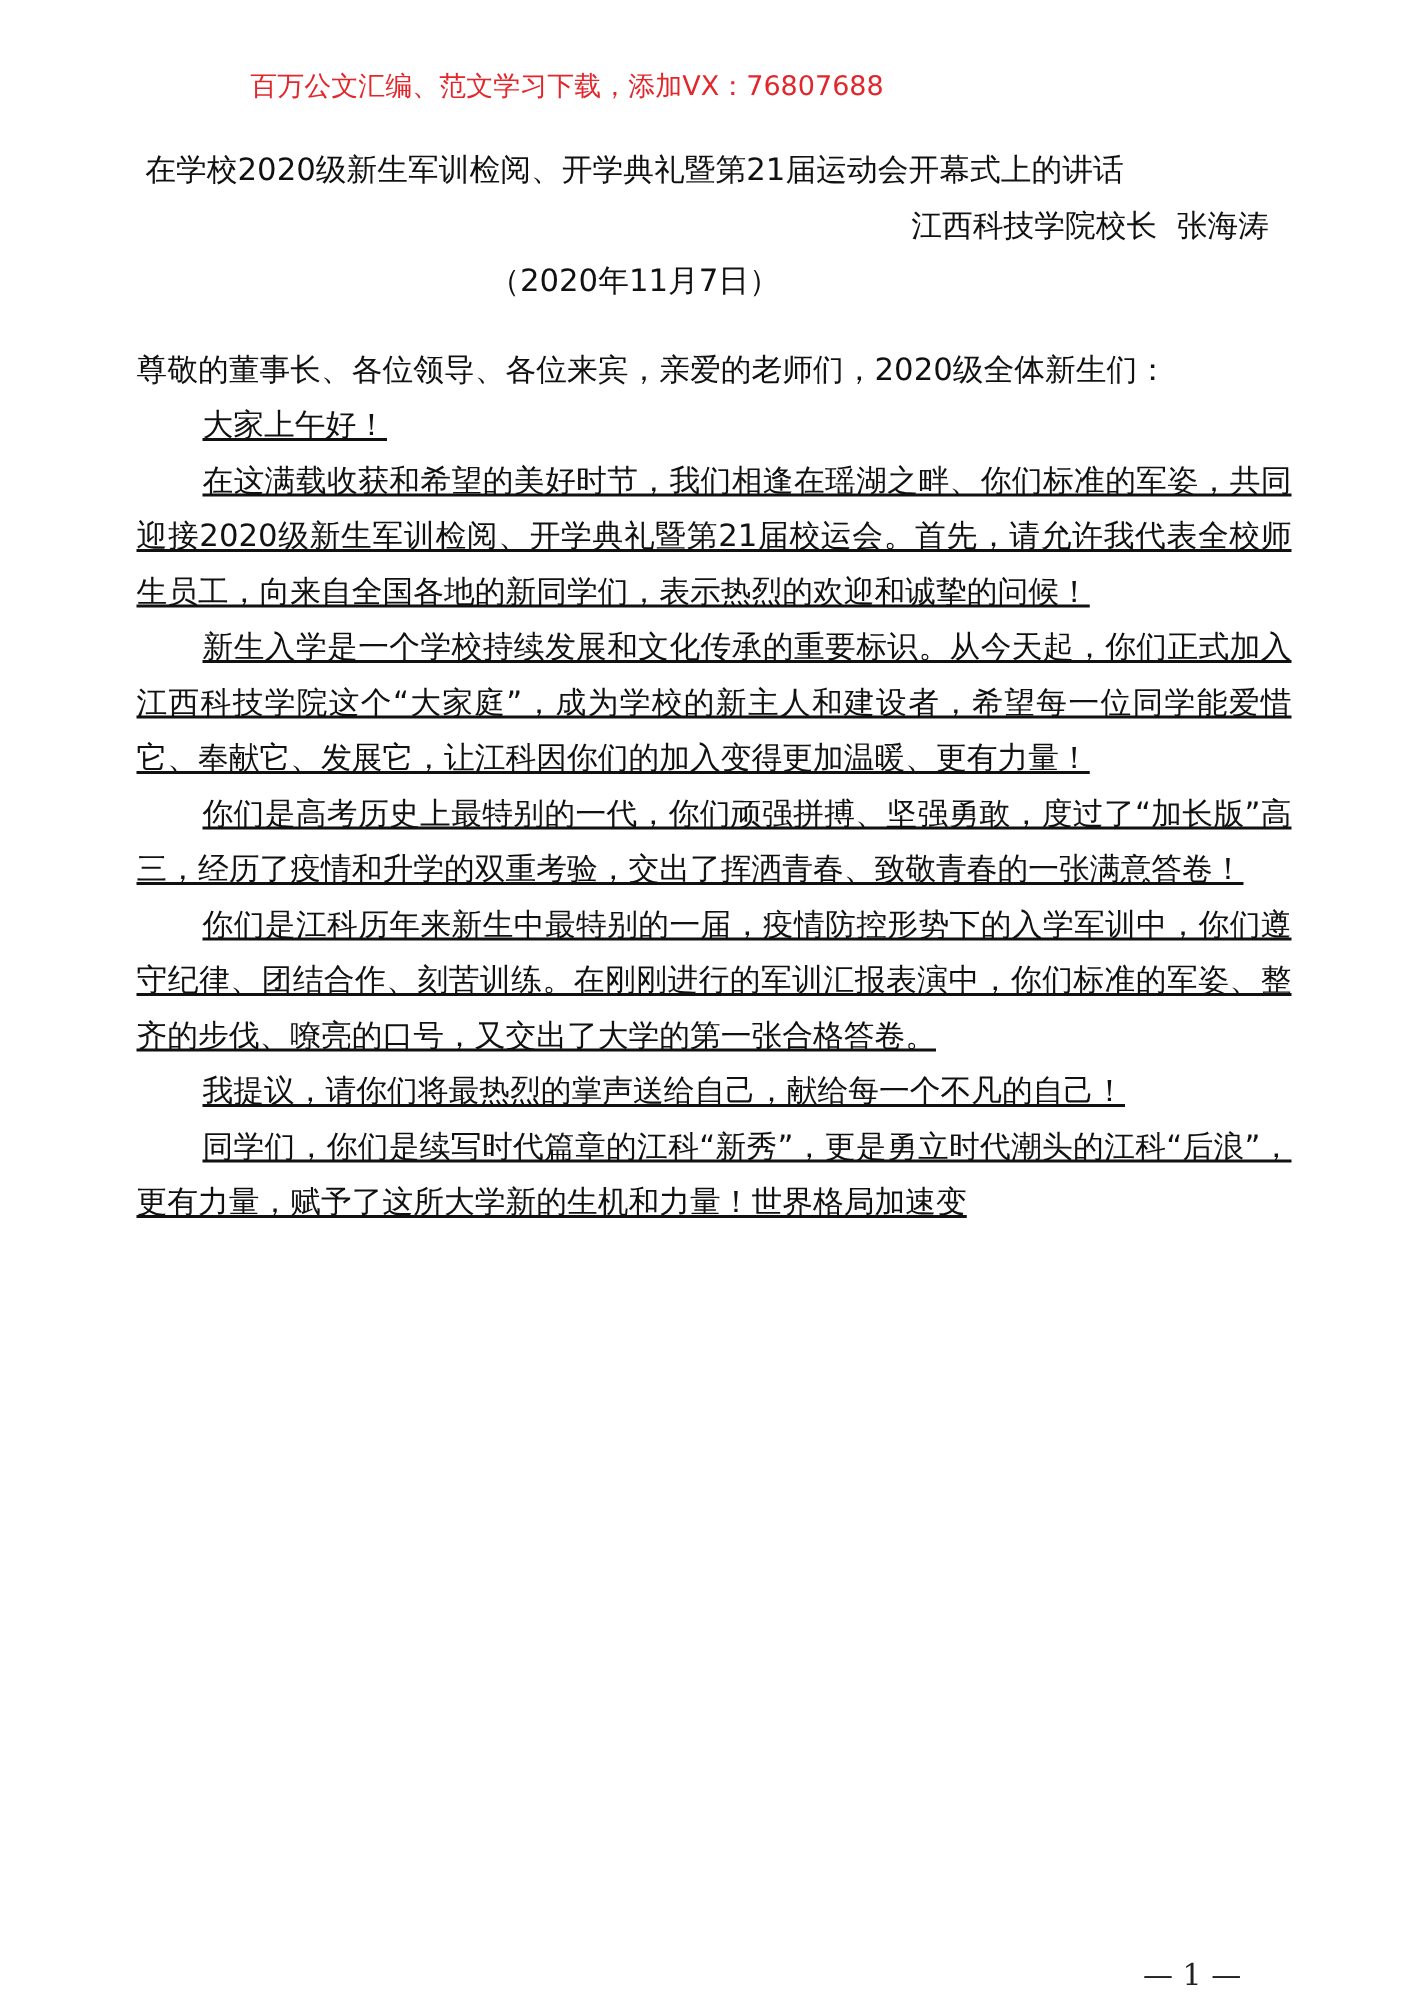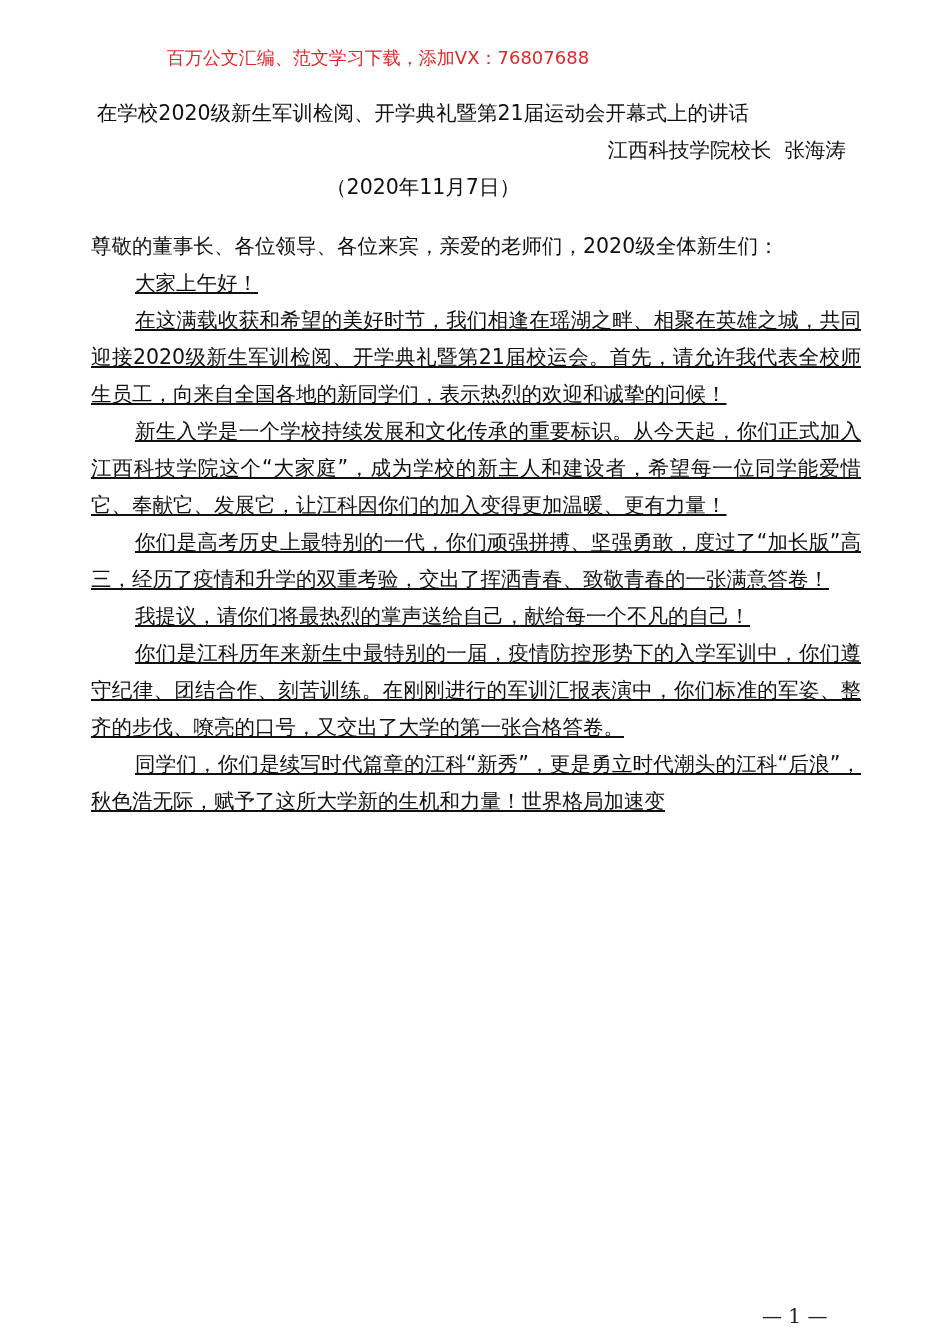--- a/index.html
+++ b/index.html
@@ -77,21 +77,21 @@
 
 <div class="title-block">
   <div class="title-line">在学校2020级新生军训检阅、开学典礼暨第21届运动会开幕式上的讲话</div>
   <div class="title-line" style="white-space: pre; text-align: right;">江西科技学院校长  张海涛</div>
   <div class="title-line">（2020年11月7日）</div>
 </div>
 
 <div class="body-text">
   <p class="para salutation">尊敬的董事长、各位领导、各位来宾，亲爱的老师们，2020级全体新生们：</p>
   <p class="para indent">大家上午好！</p>
-  <p class="para indent">在这满载收获和希望的美好时节，我们相逢在瑶湖之畔、相聚在英雄之城，共同迎接2020级新生军训检阅、开学典礼暨第21届校运会。首先，请允许我代表全校师生员工，向来自全国各地的新同学们，表示热烈的欢迎和诚挚的问候！</p>
+  <p class="para indent">在这满载收获和希望的美好时节，我们相逢在瑶湖之畔、你们标准的军姿，共同迎接2020级新生军训检阅、开学典礼暨第21届校运会。首先，请允许我代表全校师生员工，向来自全国各地的新同学们，表示热烈的欢迎和诚挚的问候！</p>
   <p class="para indent">新生入学是一个学校持续发展和文化传承的重要标识。从今天起，你们正式加入江西科技学院这个“大家庭”，成为学校的新主人和建设者，希望每一位同学能爱惜它、奉献它、发展它，让江科因你们的加入变得更加温暖、更有力量！</p>
   <p class="para indent">你们是高考历史上最特别的一代，你们顽强拼搏、坚强勇敢，度过了“加长版”高三，经历了疫情和升学的双重考验，交出了挥洒青春、致敬青春的一张满意答卷！</p>
+  <p class="para indent">你们是江科历年来新生中最特别的一届，疫情防控形势下的入学军训中，你们遵守纪律、团结合作、刻苦训练。在刚刚进行的军训汇报表演中，你们标准的军姿、整齐的步伐、嘹亮的口号，又交出了大学的第一张合格答卷。</p>
   <p class="para indent">我提议，请你们将最热烈的掌声送给自己，献给每一个不凡的自己！</p>
-  <p class="para indent">你们是江科历年来新生中最特别的一届，疫情防控形势下的入学军训中，你们遵守纪律、团结合作、刻苦训练。在刚刚进行的军训汇报表演中，你们标准的军姿、整齐的步伐、嘹亮的口号，又交出了大学的第一张合格答卷。</p>
-  <p class="para indent">同学们，你们是续写时代篇章的江科“新秀”，更是勇立时代潮头的江科“后浪”，秋色浩无际，赋予了这所大学新的生机和力量！世界格局加速变</p>
+  <p class="para indent">同学们，你们是续写时代篇章的江科“新秀”，更是勇立时代潮头的江科“后浪”，更有力量，赋予了这所大学新的生机和力量！世界格局加速变</p>
 </div>
 
 <div class="page-number">— 1 —</div>
 
 </body></html>

